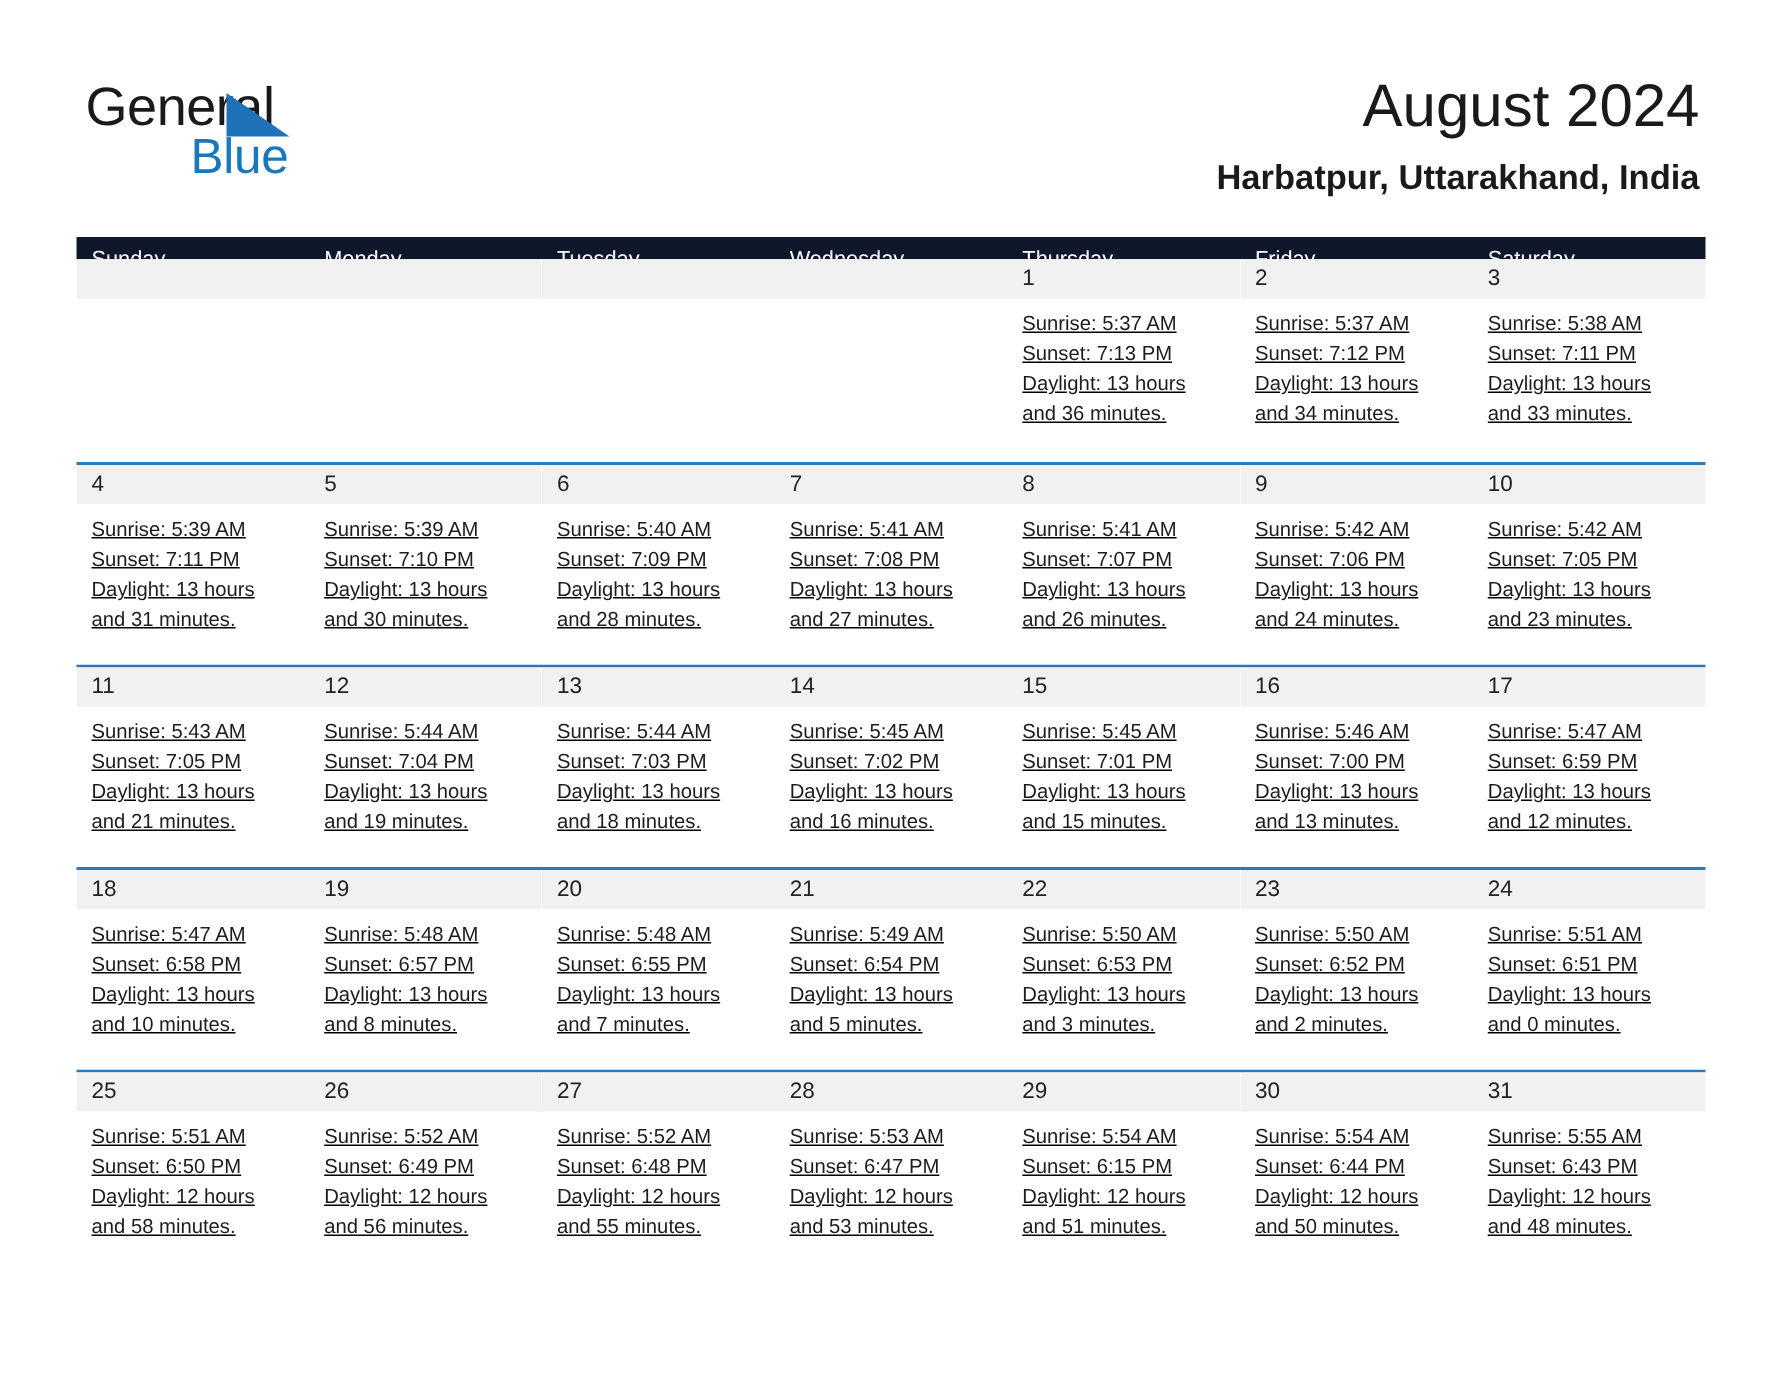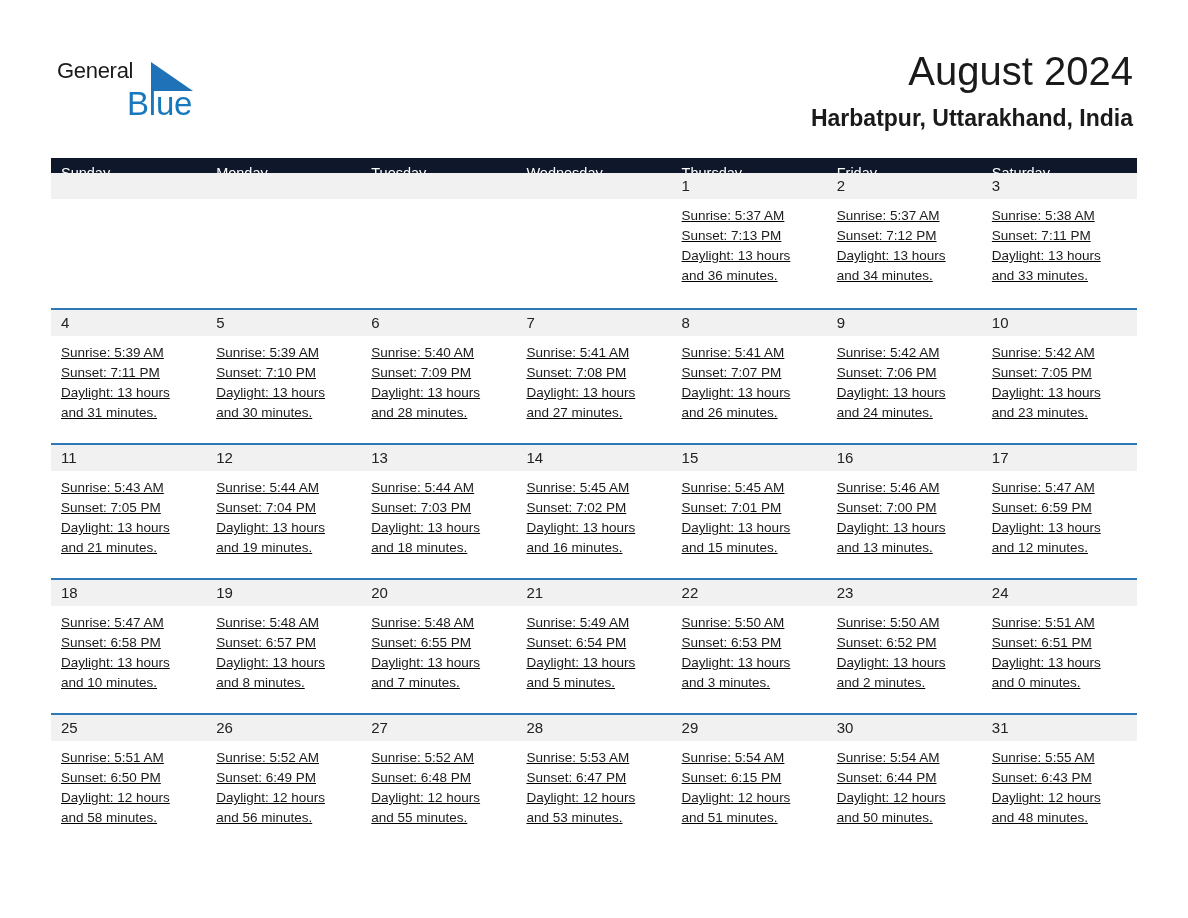--- a/index.html
+++ b/index.html
@@ -30,21 +30,21 @@
   .logo {
     position: absolute;
     left: 57px;
     top: 52px;
     width: 260px;
     height: 70px;
   }
   .logo-general {
     position: absolute;
     left: 0; top: 0;
-    font-size: 22px;
+    font-size: 36px;
     letter-spacing: -0.3px;
     color: #1a1a1a;
     font-family: "Liberation Sans", sans-serif;
     line-height: 38px;
   }
   .logo-tri {
     position: absolute;
     left: 94px;
     top: 10px;
     width: 0; height: 0;

